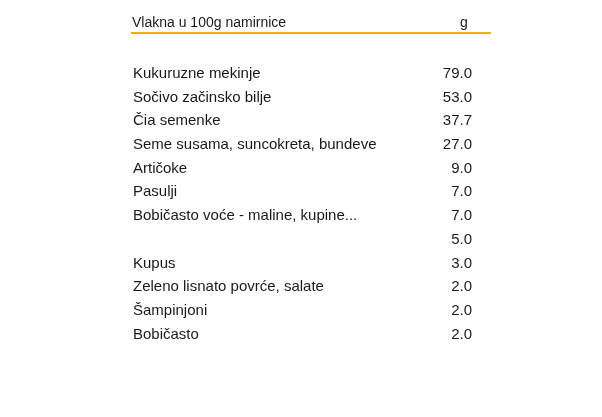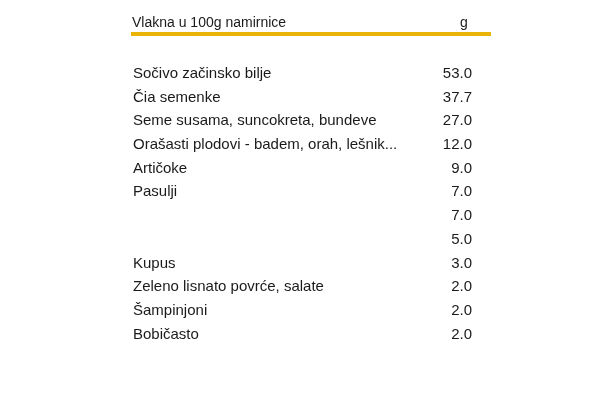--- a/index.html
+++ b/index.html
@@ -20,21 +20,21 @@
       left: 131px;
       top: 0;
       width: 360px;
     }
     .header {
       position: absolute;
       left: 0;
       top: 14px;
       width: 360px;
       height: 18px;
-      border-bottom: 4px solid #eab308;
+      border-bottom: 2px solid #eab308;
       font-size: 14px;
     }
     .header .name {
       position: absolute;
       left: 1px;
       top: 0px;
     }
     .header .unit {
       position: absolute;
       left: 329px;
@@ -70,44 +70,45 @@
 <body>
 
 <div class="table">
   <div class="header">
     <span class="name">Vlakna u 100g namirnice</span>
     <span class="unit">g</span>
   </div>
 
   <div class="rows">
     <div class="row">
+      <span class="label">Kukuruzne mekinje</span>
+      <span class="value">79.0</span>
+    </div>
+    <div class="row">
       <span class="label">Sočivo začinsko bilje</span>
       <span class="value">53.0</span>
     </div>
     <div class="row">
       <span class="label">Čia semenke</span>
       <span class="value">37.7</span>
     </div>
     <div class="row">
       <span class="label">Seme susama, suncokreta, bundeve</span>
       <span class="value">27.0</span>
     </div>
     <div class="row">
-      <span class="label">Orašasti plodovi - badem, orah, lešnik...</span>
-      <span class="value">12.0</span>
-    </div>
-    <div class="row">
       <span class="label">Artičoke</span>
       <span class="value">9.0</span>
     </div>
     <div class="row">
       <span class="label">Pasulji</span>
       <span class="value">7.0</span>
     </div>
     <div class="row">
+      <span class="label">Bobičasto voće - maline, kupine...</span>
       <span class="value">7.0</span>
     </div>
     <div class="row">
       <span class="value">5.0</span>
     </div>
     <div class="row">
       <span class="label">Kupus</span>
       <span class="value">3.0</span>
     </div>
     <div class="row">

